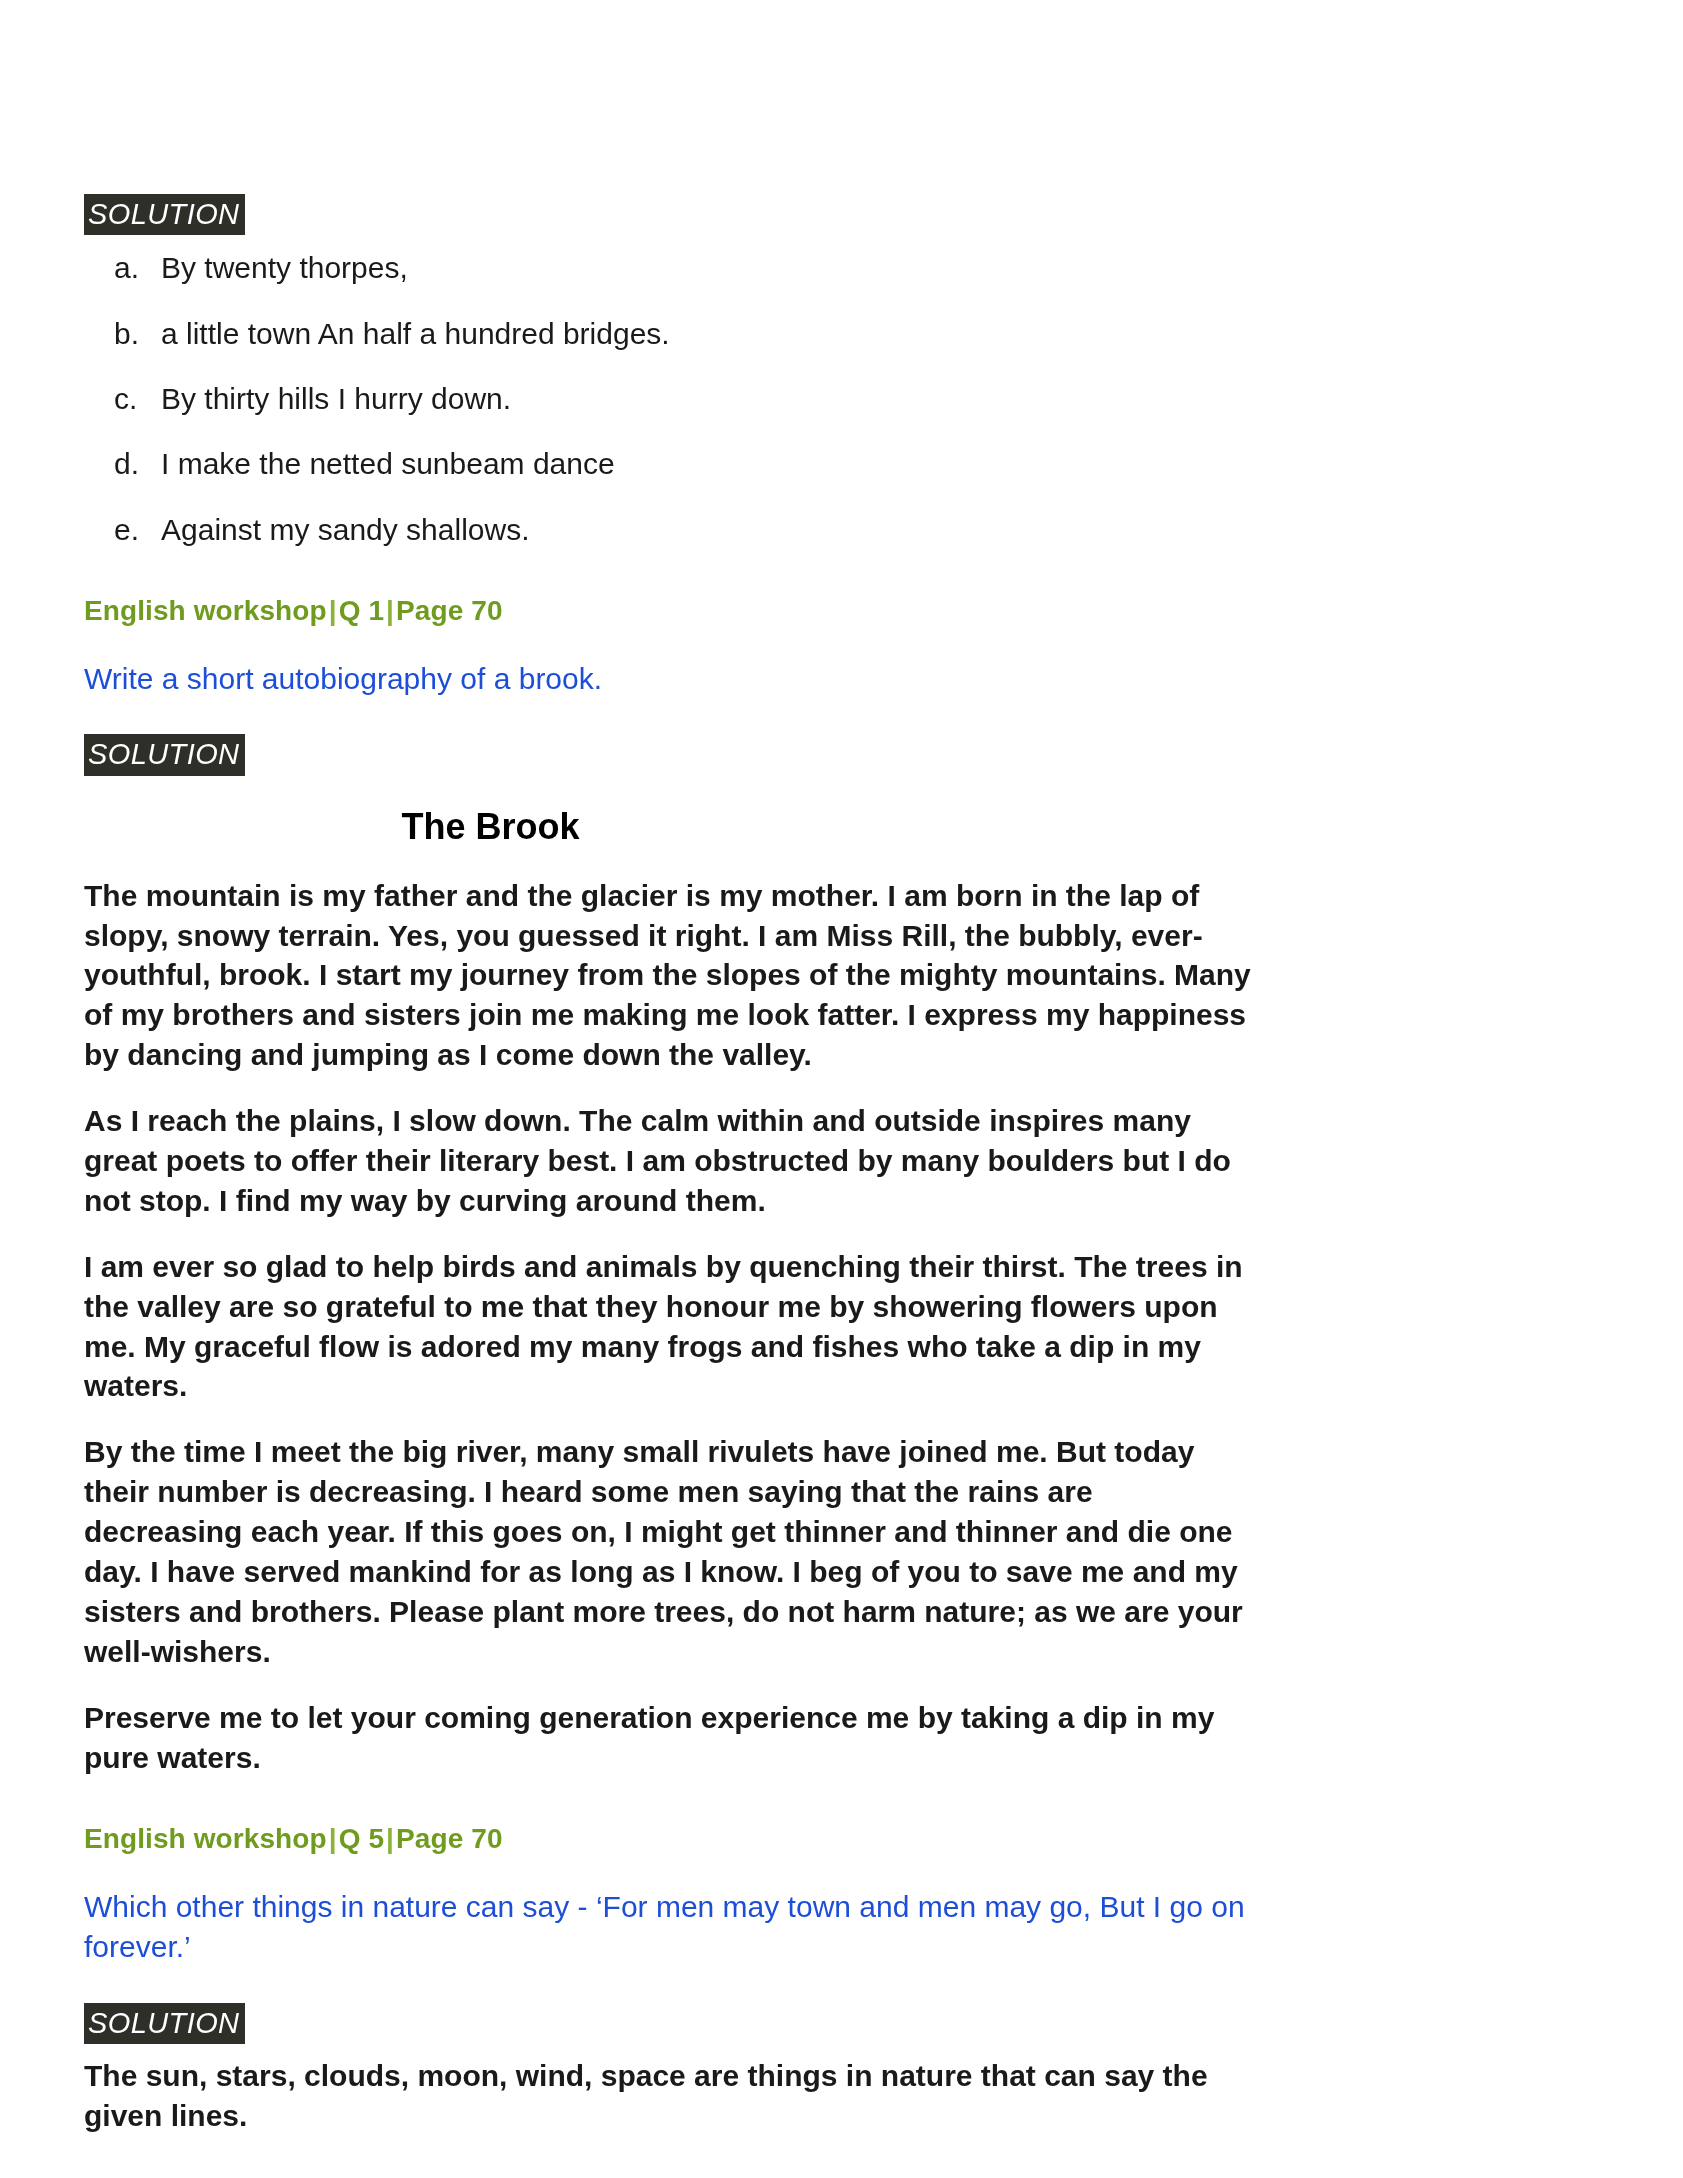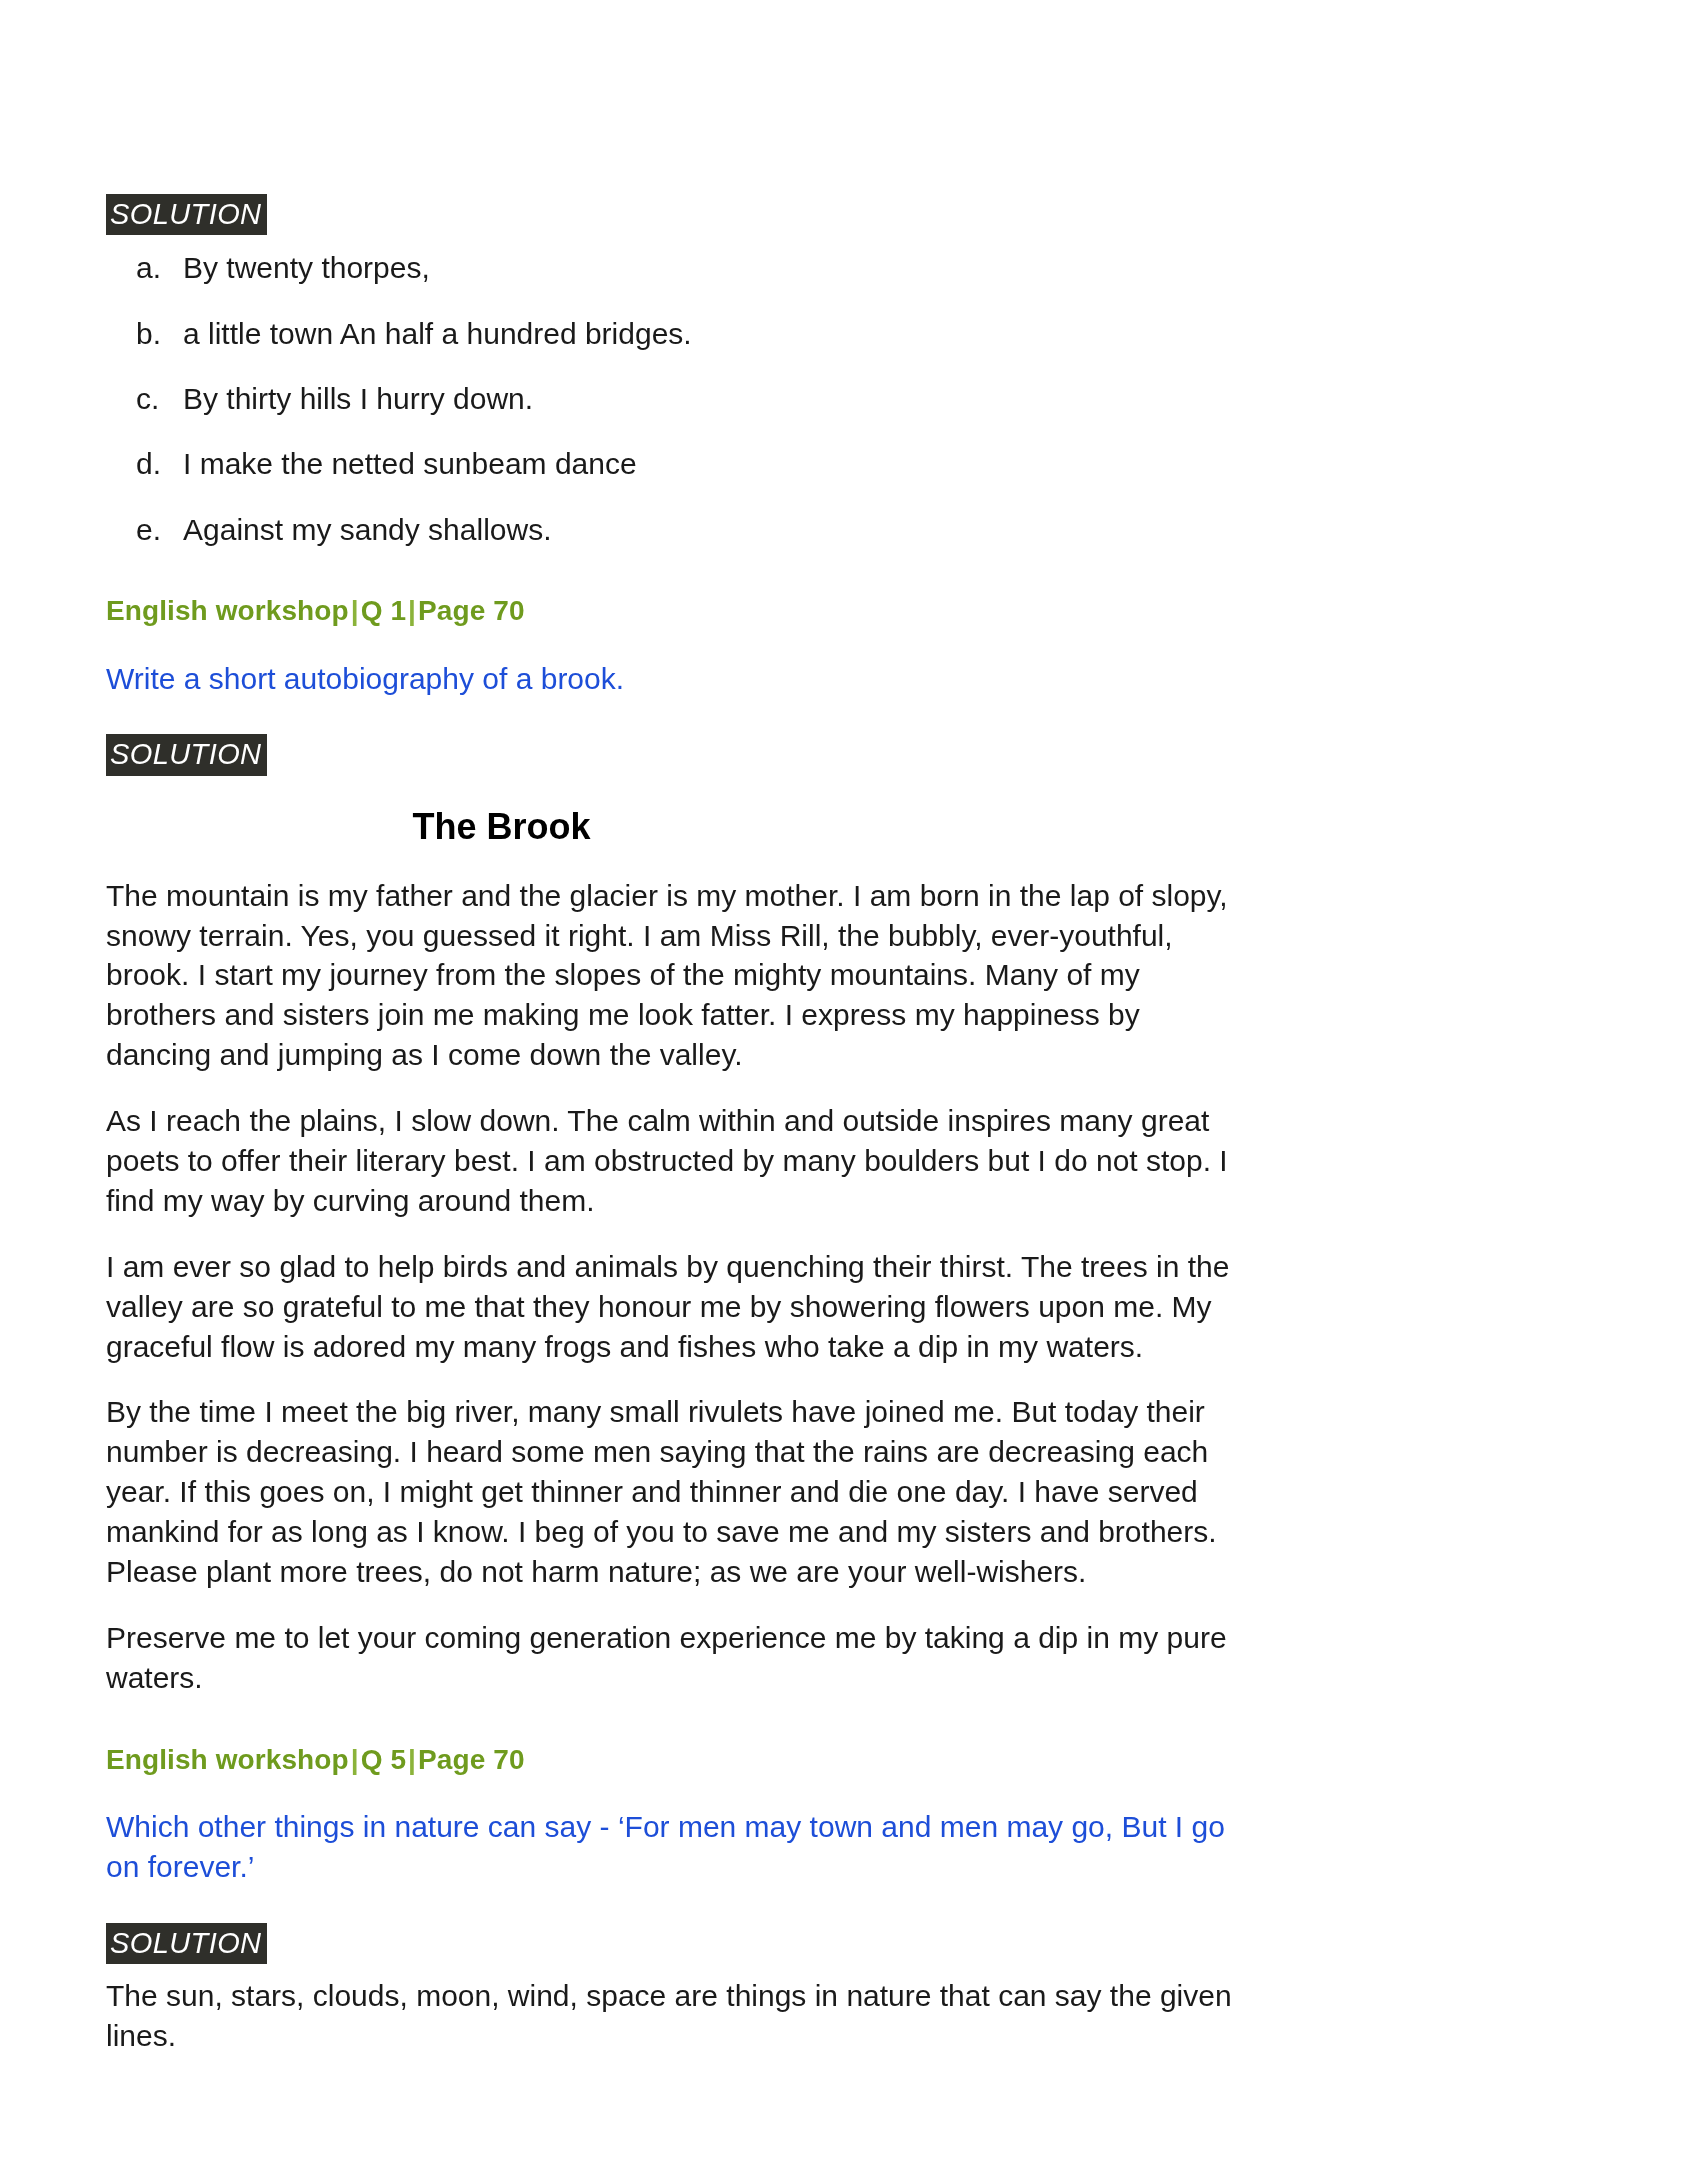--- a/index.html
+++ b/index.html
@@ -14,21 +14,21 @@
     color: #111111;
     -webkit-font-smoothing: antialiased;
   }
 
   .page {
     position: relative;
     width: 1451px;
     height: 2178px;
     background: #ffffff;
     box-sizing: border-box;
-    padding: 194px 198px 0 106px;
+    padding: 194px 198px 0 84px;
   }
 
   
   .solution-chip {
     display: inline-block;
     background: #2f2f2a;
     color: #ffffff;
     font-style: italic;
     font-weight: 400;
     font-size: 29px;
@@ -85,20 +85,21 @@
     color: #1d4ed8;
     margin: 29px 0 0 0;
     max-width: 1168px;
   }
   p.body-para {
     font-size: 30px;
     line-height: 1.33;
     color: #1a1a1a;
     margin: 0 0 26px 0;
     max-width: 1188px;
+    font-weight: bold;
   }
   p.body-para:last-child { margin-bottom: 0; }
 
   .essay-title {
     text-align: center;
     font-size: 36px;
     font-weight: bold;
     color: #000000;
     margin: 30px 0 28px 0;
     padding-right: 356px;

